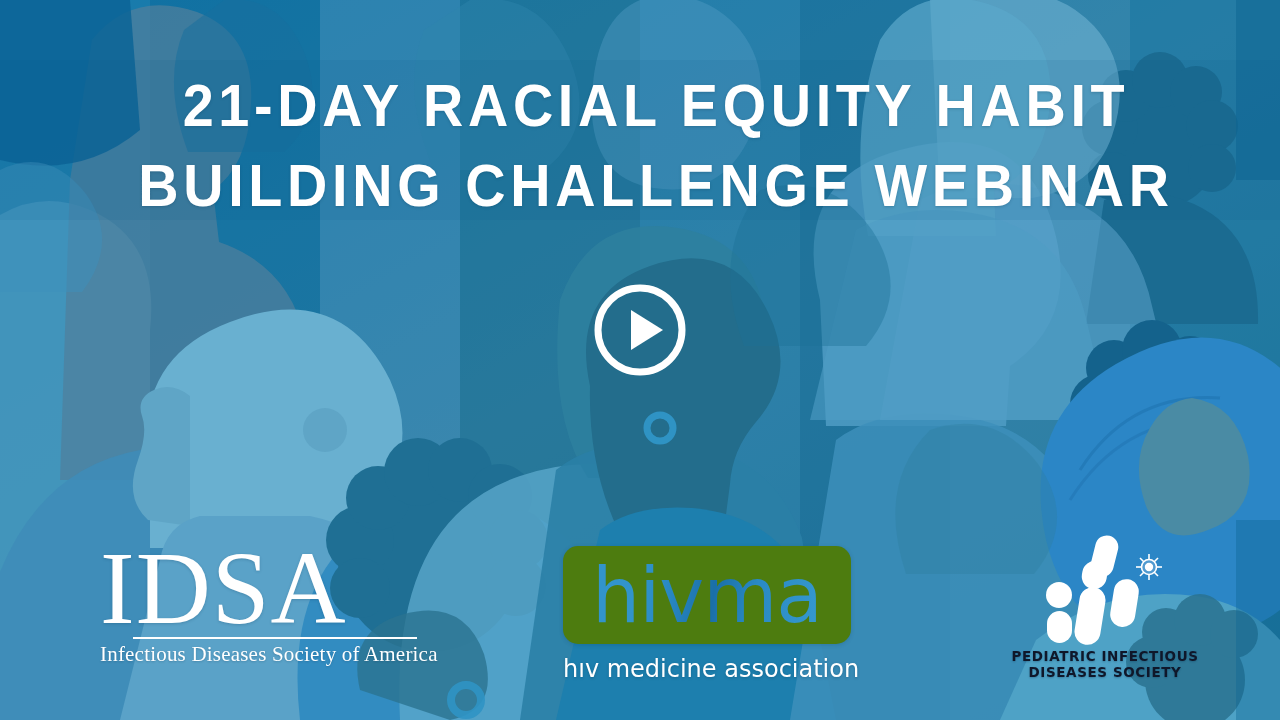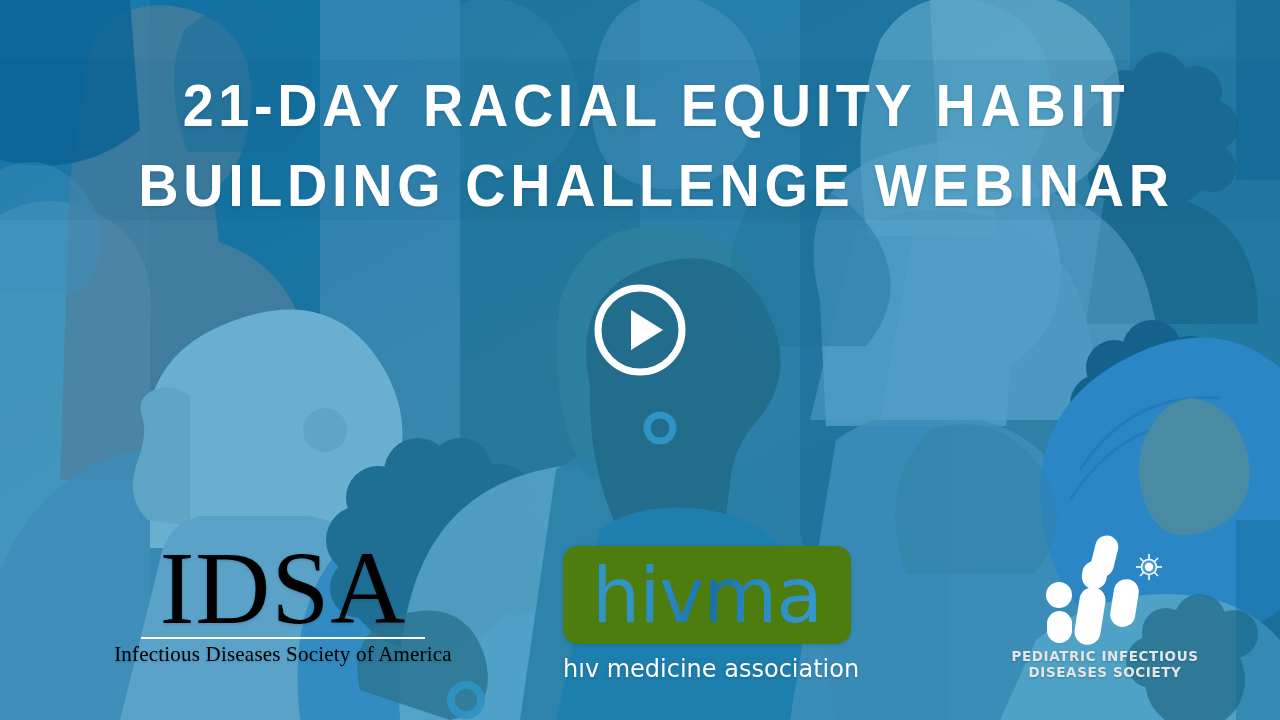--- a/index.html
+++ b/index.html
@@ -65,25 +65,25 @@
     left: 0;
     top: 525px;
     width: 1280px;
     height: 180px;
     z-index: 30;
   }
 
   
   .idsa {
     position: absolute;
-    left: 108px;
+    left: 100px;
     top: 15px;
     width: 350px;
-    text-align: center;
-    color: #000000;
+    text-align: left;
+    color: #ffffff;
   }
   .idsa-mark {
     font-family: "Liberation Serif", serif;
     font-weight: 400;
     font-size: 104px;
     line-height: 96px;
     letter-spacing: 1px;
     display: block;
     text-shadow: 0 1px 3px rgba(10,50,80,0.22);
   }
@@ -156,21 +156,21 @@
   .pids {
     position: absolute;
     left: 1010px;
     top: 8px;
     width: 190px;
     text-align: center;
   }
   .pids-mark { display: block; margin: 0 auto; }
   .pids-tag {
     margin-top: 3px;
-    color: #e5e5e5;
+    color: #0f172a;
     font-family: "DejaVu Sans", sans-serif;
     font-weight: 700;
     font-size: 13.5px;
     line-height: 16px;
     letter-spacing: 0.6px;
     white-space: nowrap;
     text-shadow: 0 1px 2px rgba(10,50,80,0.3);
   }
   .pids-tag span { display: block; }
 </style>

